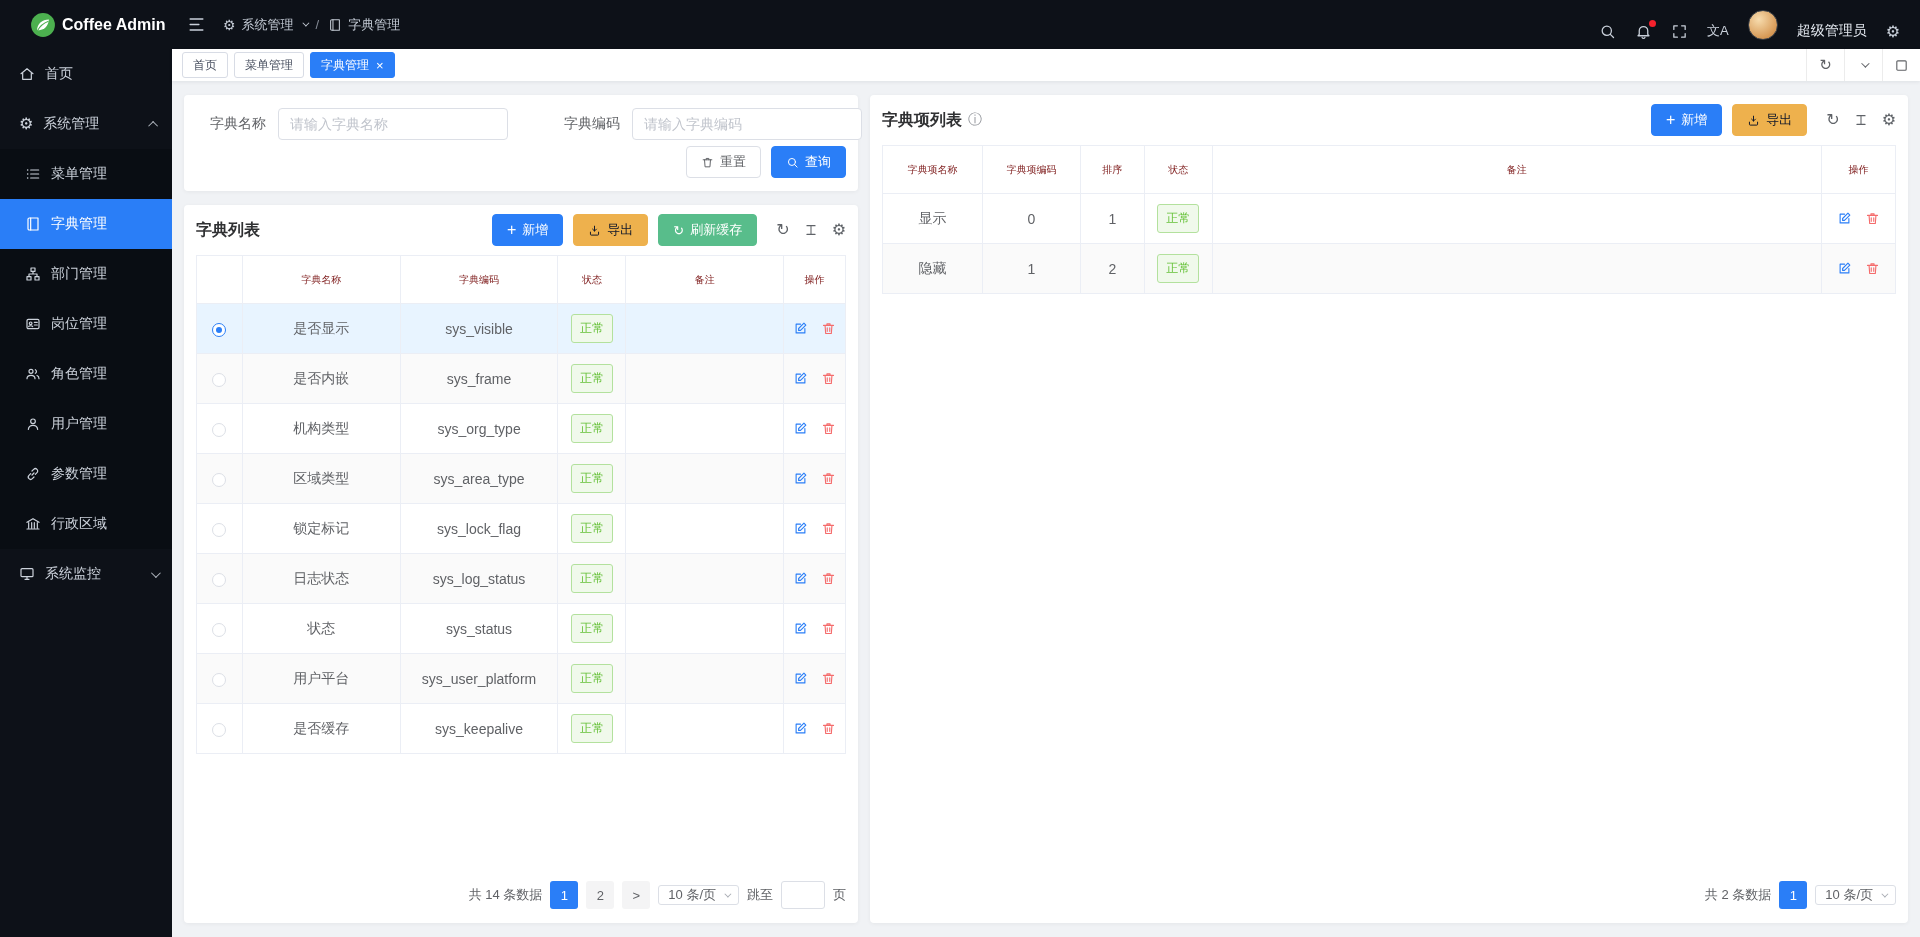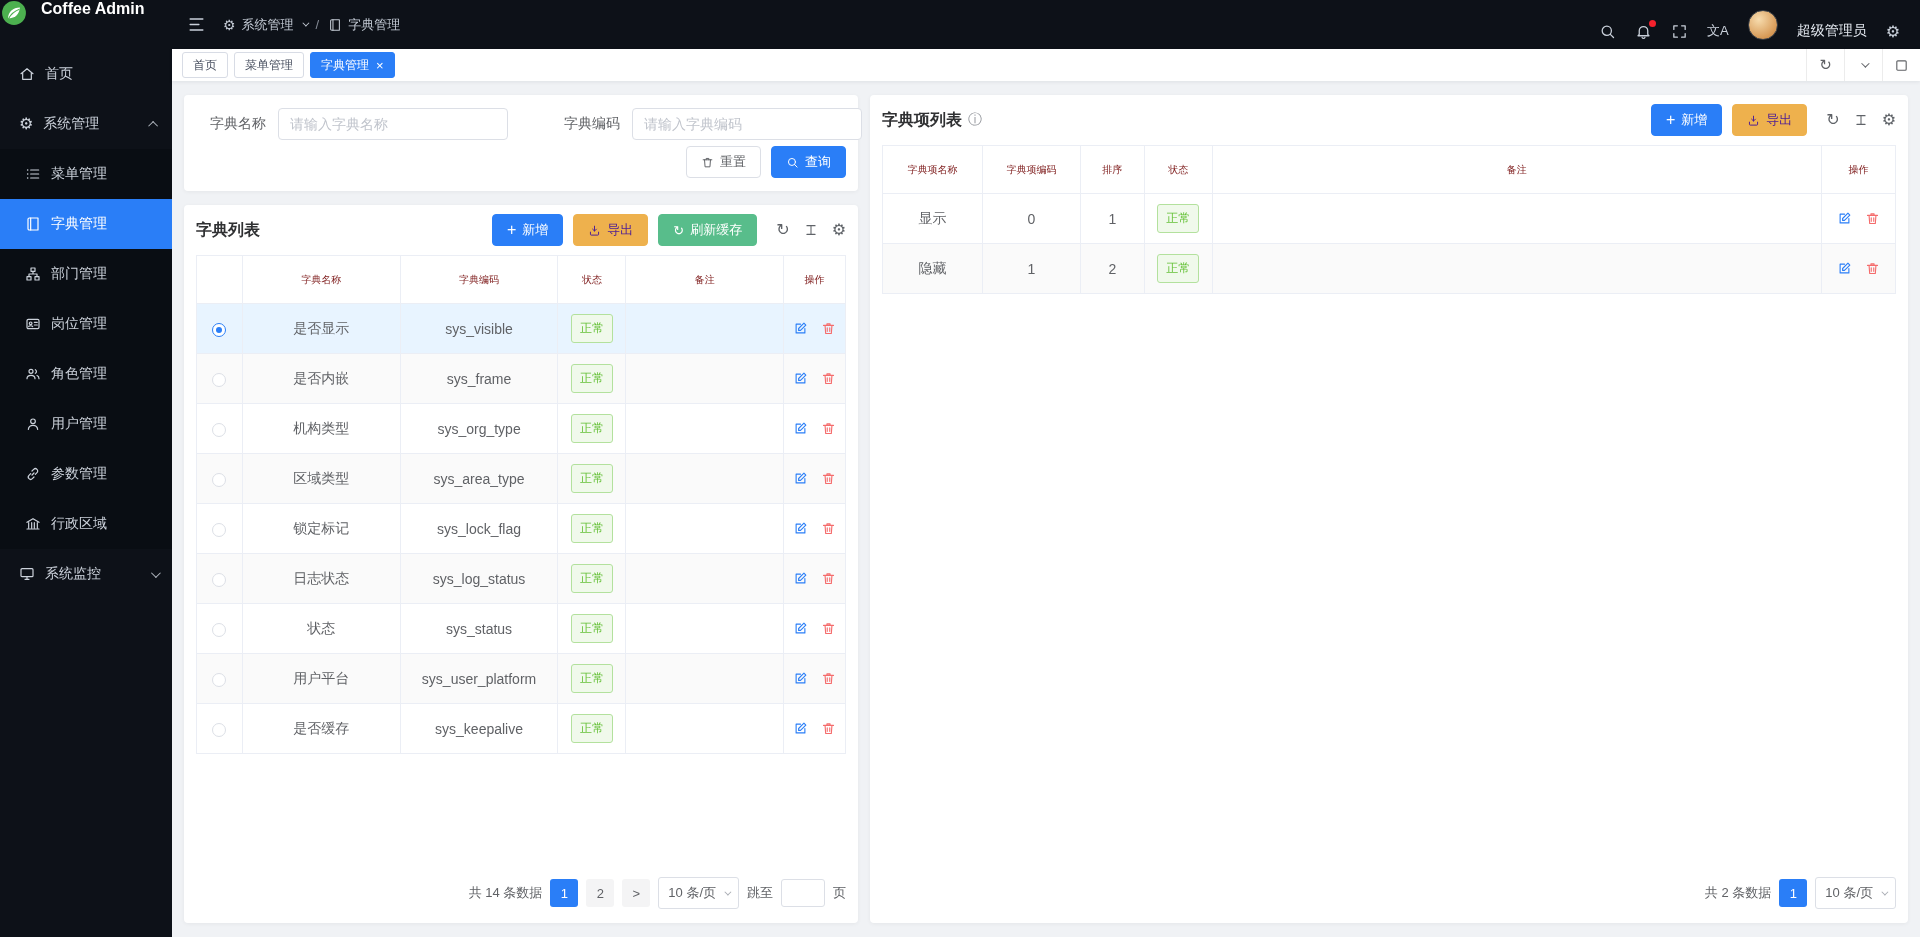--- a/index.html
+++ b/index.html
@@ -2,21 +2,21 @@
 <html><head>
 <meta charset="utf-8">
 <title>Coffee Admin</title>
 <style>
 *{margin:0;padding:0;box-sizing:border-box}
 html,body{width:1920px;height:937px;overflow:hidden;font-family:"Liberation Sans","DejaVu Sans",sans-serif;font-size:14px;color:#303133;background:#f0f2f5}
 svg.i{fill:none;stroke:currentColor;stroke-width:1.8;stroke-linecap:round;stroke-linejoin:round;flex-shrink:0}
 .app{display:flex;width:100%;height:100%}
 
 .sidebar{width:172px;flex-shrink:0;background:#0d1118;display:flex;flex-direction:column;overflow:hidden}
-.logo{height:49px;display:flex;align-items:flex-start;gap:14px;padding-left:1px;flex-shrink:0;cursor:pointer}
+.logo{height:49px;display:flex;align-items:center;gap:6px;padding-left:30px;flex-shrink:0;cursor:pointer}
 .logo-text{color:#fff;font-size:16px;font-weight:700;white-space:nowrap}
 .menu{flex:1}
 .mi{height:50px;display:flex;align-items:center;gap:10px;padding:0 14px 0 19px;color:#ccd2db;font-size:14px;cursor:pointer;white-space:nowrap}
 .submenu{background:#090d13}
 .submenu .mi{padding-left:25px}
 .mi.active{background:#2a7ef7;color:#fff}
 .chev{width:7px;height:7px;border-right:1.6px solid currentColor;border-bottom:1.6px solid currentColor;display:inline-block;flex-shrink:0}
 .chev.down{transform:rotate(45deg) translateY(-2px)}
 .chev.up{transform:rotate(-135deg) translateY(-2px)}
 .mi .chev{margin-left:auto;opacity:.85}
@@ -50,21 +50,21 @@
 .search-card{height:96px;padding:13px 12px;display:flex;flex-direction:column;justify-content:space-between}
 .form-row{display:flex;align-items:center}
 .fi{display:flex;align-items:center}
 .fi+.fi{margin-left:42px}
 .fi label{width:70px;text-align:right;margin-right:12px;color:#606266;font-size:14px;white-space:nowrap}
 .inp{width:230px;height:32px;border:1px solid #dcdfe6;border-radius:4px;padding:8px 11px;font-size:14px;color:#303133;outline:none;background:#fff}
 .inp::placeholder{color:#c0c4cc}
 .form-acts{display:flex;justify-content:flex-end;gap:10px}
 .btn{height:32px;display:inline-flex;align-items:center;gap:6px;padding:0 14px;border-radius:4px;border:1px solid #dcdfe6;background:#fff;color:#606266;font-size:13px;cursor:pointer;white-space:nowrap}
 .btn.primary{background:#2a7ef7;border-color:#2a7ef7;color:#fff}
-.btn.warning{background:#eeb14d;border-color:#eeb14d;color:#4c1d95}
+.btn.warning{background:#eeb14d;border-color:#eeb14d;color:#0f172a}
 .btn.success{background:#58bd8b;border-color:#58bd8b;color:#fff}
 .btn .plus{font-size:16px;font-weight:400;line-height:1}
 
 .table-card{flex:1;display:flex;flex-direction:column;overflow:hidden;padding:0 12px}
 .right-card{flex:1;display:flex;flex-direction:column;overflow:hidden;padding:0 12px}
 .card-head{height:50px;display:flex;align-items:center;flex-shrink:0}
 .card-title{font-size:16px;font-weight:700;color:#303133;display:flex;align-items:center;gap:6px}
 .info-ic{color:#909399;font-size:14px;font-weight:400;cursor:pointer}
 .head-acts{margin-left:auto;display:flex;align-items:center;gap:10px}
 .tool-ics{display:flex;align-items:center;gap:14px;margin-left:9px;color:#5f6368}
@@ -81,21 +81,21 @@
 .tag{display:inline-block;padding:6px 8px;font-size:12px;line-height:1.2;color:#67c23a;background:#f0f9eb;border:1px solid #b3e19d;border-radius:3px}
 .ops{display:flex;align-items:center;justify-content:center;gap:13px;height:49px}
 .op{cursor:pointer;display:flex;align-items:center}
 .op.edit{color:#2a7ef7}
 .op.del{color:#f56c6c}
 .spacer{flex:1}
 
 .pager{display:flex;align-items:center;justify-content:flex-end;gap:8px;padding:14px 0;color:#606266;font-size:13px;flex-shrink:0}
 .pg{min-width:28px;height:28px;padding:0 6px;border-radius:3px;background:#f4f4f5;display:flex;align-items:center;justify-content:center;color:#606266;font-size:13px;cursor:pointer}
 .pg.active{background:#2a7ef7;color:#fff}
-.sel{height:32px;border:1px solid #dcdfe6;border-radius:3px;background:#fff;display:flex;align-items:center;gap:8px;padding:0 9px;font-size:13px;color:#606266;cursor:pointer}
+.sel{height:20px;border:1px solid #dcdfe6;border-radius:3px;background:#fff;display:flex;align-items:center;gap:8px;padding:0 9px;font-size:13px;color:#606266;cursor:pointer}
 .sel .chev{width:5px;height:5px;border-color:#a8abb2}
 .jump{width:44px;height:28px;border:1px solid #dcdfe6;border-radius:3px;text-align:center;font-size:13px;outline:none}
 </style>
 </head>
 <body>
 
 <div class="app">
 
   <aside class="sidebar">
     <div class="logo">

